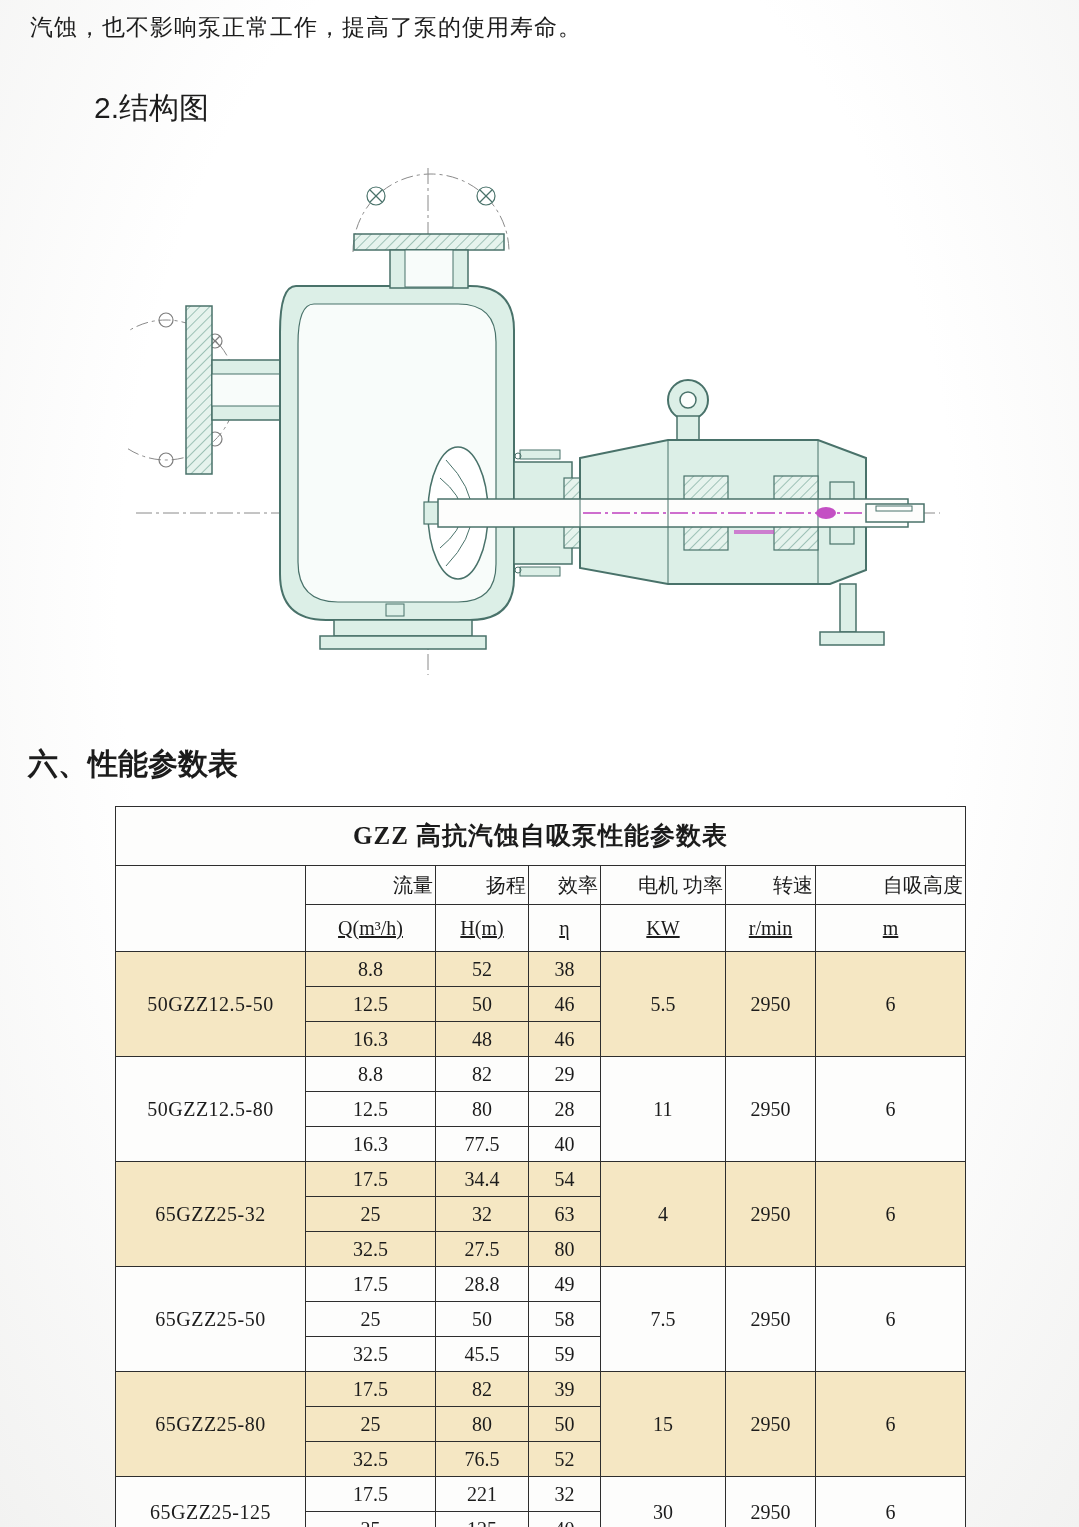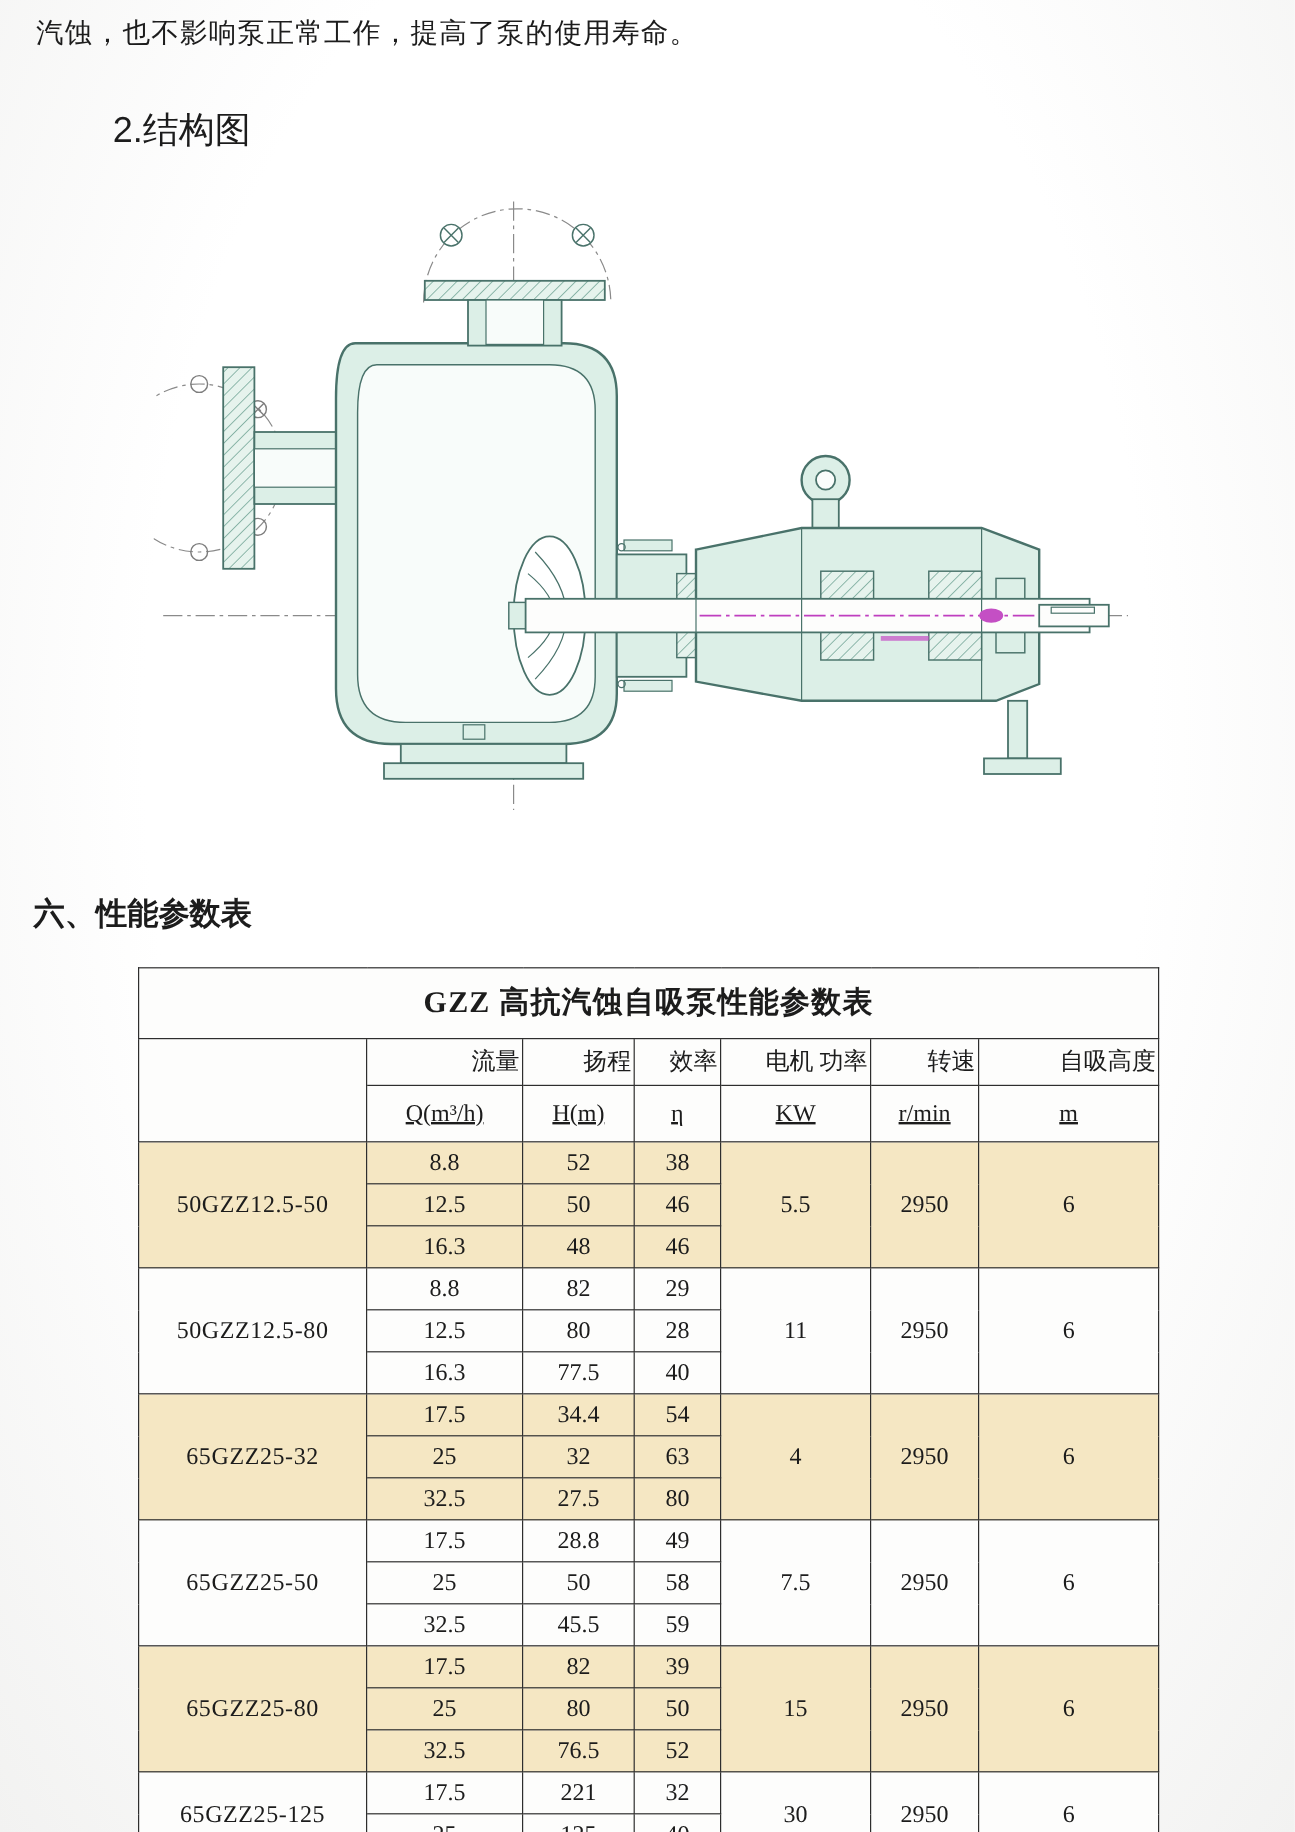--- a/index.html
+++ b/index.html
@@ -13,21 +13,21 @@
     position:absolute;top:12px;left:30px;margin:0;
     font-size:23px;font-weight:400;letter-spacing:1px;
   }
   .sec2{
     position:absolute;top:72px;left:78px;margin:16px;
     font-size:30px;font-weight:normal;
     font-family:"Liberation Sans","DejaVu Sans",sans-serif;
   }
   .sec6{
     position:absolute;top:744px;left:28px;margin:0;
-    font-size:26px;font-weight:bold;
+    font-size:30px;font-weight:bold;
     font-family:"Liberation Sans","DejaVu Sans",sans-serif;
   }
   .diagram{position:absolute;top:160px;left:128px;width:820px;height:534px;}
   table.perf{
     position:absolute;top:806px;left:115px;
     border-collapse:collapse;table-layout:fixed;width:850px;
     font-size:20px;text-align:center;
   }
   table.perf th,table.perf td{
     border:1px solid #2e2e2e;padding:0 2px;

